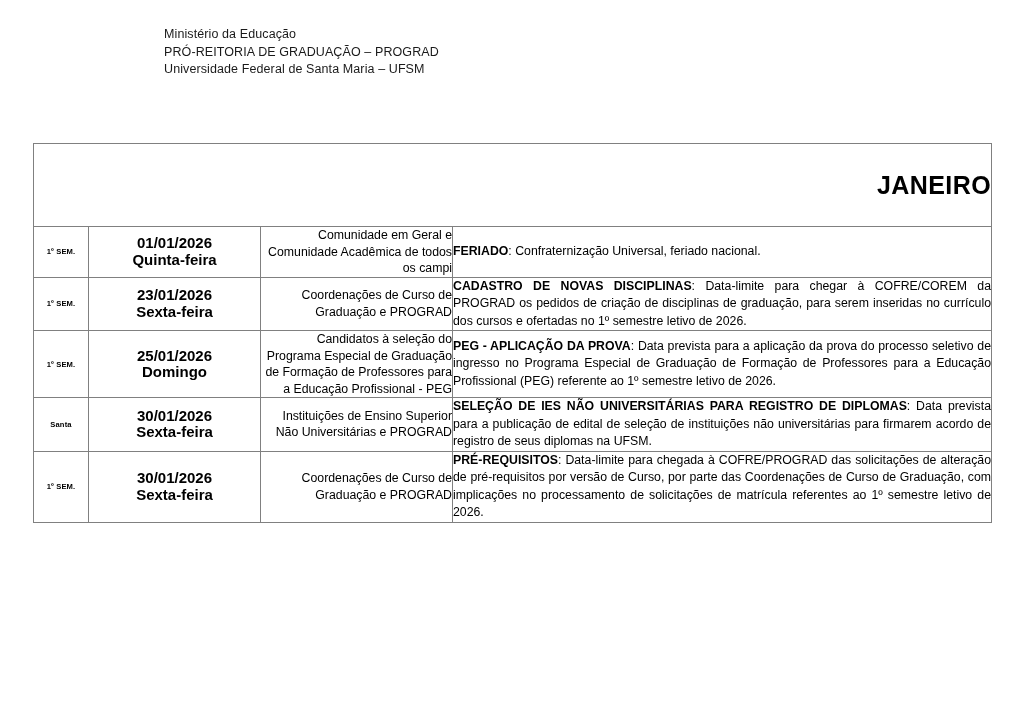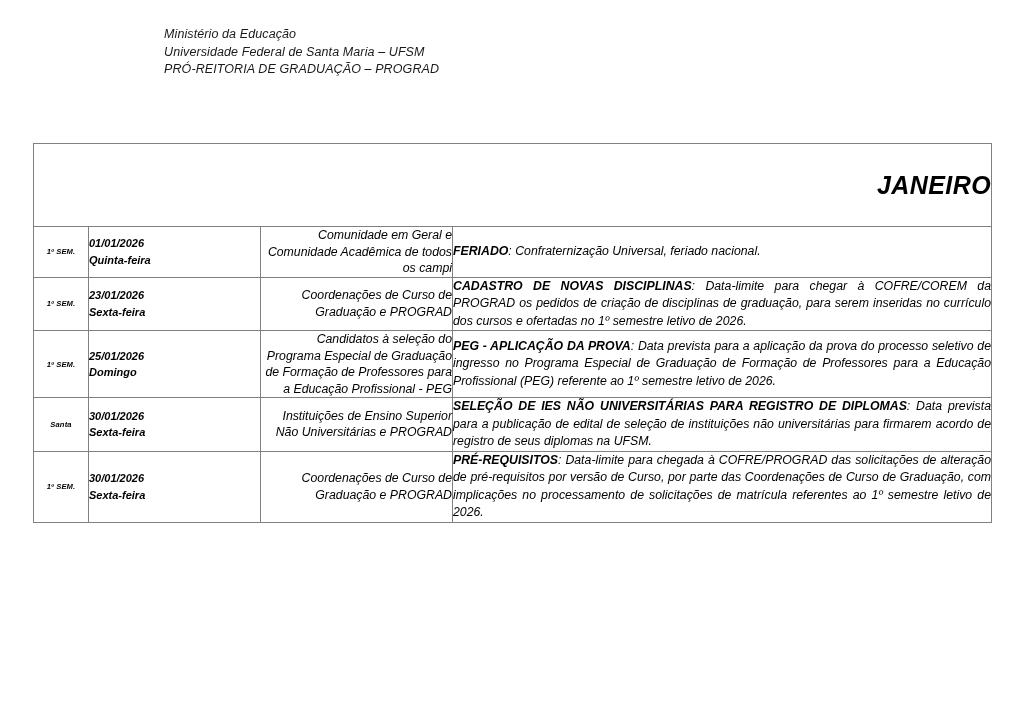--- a/index.html
+++ b/index.html
@@ -13,21 +13,20 @@
     height: 724px;
     font-family: "Liberation Sans", sans-serif;
     color: #000000;
     -webkit-font-smoothing: antialiased;
   }
   .page {
     position: relative;
     width: 1024px;
     height: 592px;
     box-sizing: border-box;
-    font-style: italic;
   }
 
   
   .letterhead {
     position: absolute;
     left: 164px;
     top: 26px;
     font-size: 12.5px;
     line-height: 17.5px;
     font-weight: 400;
@@ -91,23 +90,23 @@
   td.sem {
     text-align: center;
     font-size: 7.6px;
     font-weight: 700;
     letter-spacing: .15px;
     color: #000;
   }
 
   
   td.date {
-    text-align: left;
+    text-align: center;
     padding: 5px 9px 5px 4px;
-    font-size: 11px;
+    font-size: 15px;
     font-weight: 700;
     line-height: 16.5px;
     color: #000;
   }
 
   
   td.aud {
     text-align: right;
     padding: 5px 8px 5px 6px;
     font-size: 12.3px;
@@ -131,22 +130,22 @@
   td.desc .lead { font-weight: 700; }
   td.desc p { margin: 0; }
 </style>
 </head>
 <body>
 
 <div class="page">
 
   <div class="letterhead">
     <div>Ministério da Educação</div>
+    <div>PRÓ-REITORIA DE GRADUAÇÃO – PROGRAD</div>
     <div>Universidade Federal de Santa Maria – UFSM</div>
-    <div>PRÓ-REITORIA DE GRADUAÇÃO – PROGRAD</div>
   </div>
 
   <div class="doc-title">
   </div>
 
   <div class="cal-wrap">
     <table class="cal">
       <colgroup>
         <col class="c-sem">
           <col class="c-date">

